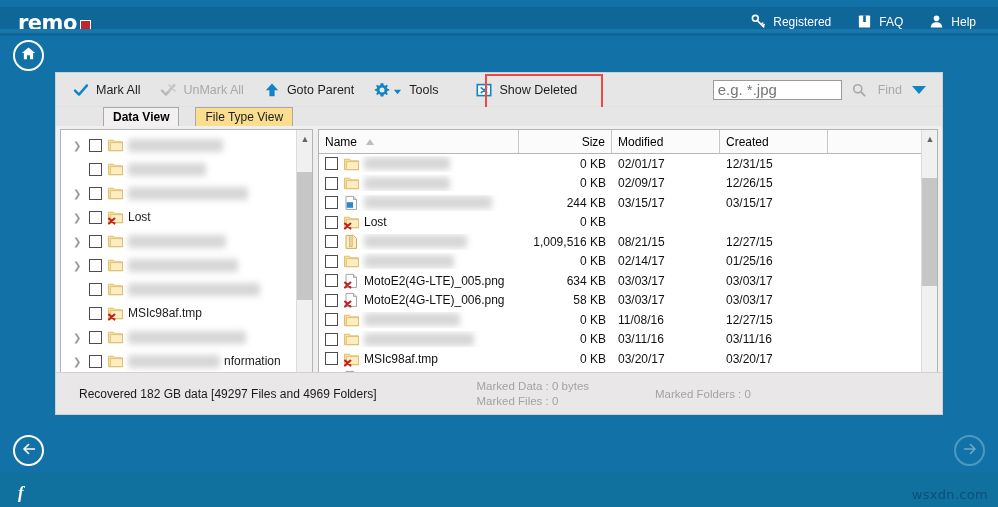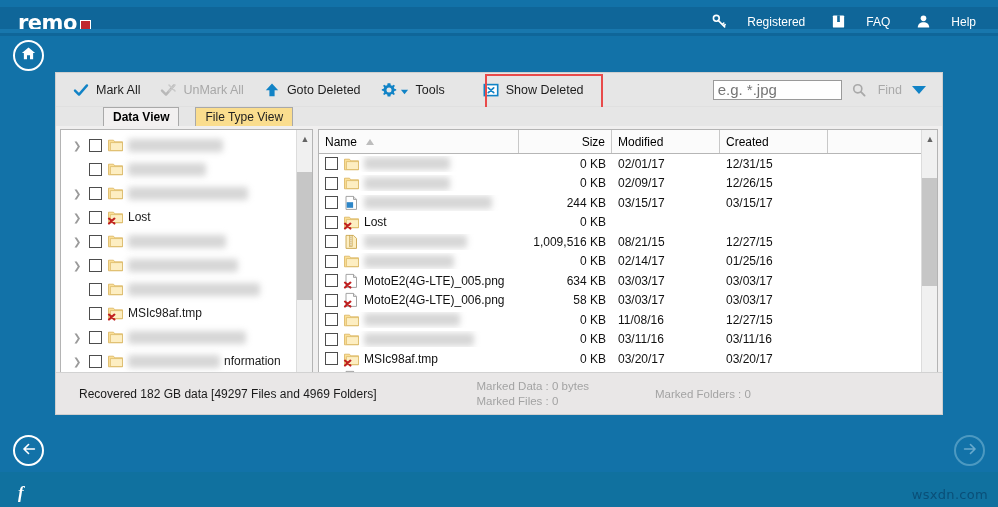--- a/index.html
+++ b/index.html
@@ -40,21 +40,21 @@
     margin-left: 3px; margin-bottom: 2px;
     border: 1.5px solid #ffffff;
   }
   .header-links {
     margin-left: auto;
     display: flex; align-items: center;
     gap: 26px;
     margin-right: 22px;
   }
   .hlink {
-    display: flex; align-items: center; gap: 20px;
+    display: flex; align-items: center; gap: 7px;
     color: #ffffff; font-size: 12px;
     cursor: pointer;
   }
   .hico { width: 15px; height: 15px; display: block; }
 
   
   .substrip {
     position: absolute; left: 0; top: 29px; width: 998px; height: 4px;
     background: #1877ad;
   }
@@ -428,21 +428,21 @@
         </span>
         <span>UnMark All</span>
       </div>
 
       <div class="tb-item">
         <span class="tb-ico">
           <svg viewBox="0 0 16 16" width="16" height="16">
             <path d="M8 1.6 L14.2 8.2 H10.6 V14.3 H5.4 V8.2 H1.8 Z" fill="#1183c6"></path>
           </svg>
         </span>
-        <span>Goto Deleted</span>
+        <span>Goto Parent</span>
       </div>
 
       <div class="tb-item">
         <span class="tb-ico">
           <svg viewBox="0 0 16 16" width="16" height="16">
             <path d="M8 1.3 L9.4 1.3 L9.8 3.2 L11.2 3.8 L12.8 2.7 L13.9 3.8 L12.8 5.4 L13.4 6.8 L15.2 7.2 L15.2 8.6 L13.4 9 L12.8 10.4 L13.9 12 L12.8 13.1 L11.2 12 L9.8 12.6 L9.4 14.5 L8 14.5 L6.6 14.5 L6.2 12.6 L4.8 12 L3.2 13.1 L2.1 12 L3.2 10.4 L2.6 9 L0.8 8.6 L0.8 7.2 L2.6 6.8 L3.2 5.4 L2.1 3.8 L3.2 2.7 L4.8 3.8 L6.2 3.2 L6.6 1.3 Z" fill="#1183c6"></path>
             <circle cx="8" cy="7.9" r="2.5" fill="#e6e6e6"></circle>
           </svg>
         </span>
         <span class="tb-ico" style="width:9px;height:9px;margin-left:-4px">

